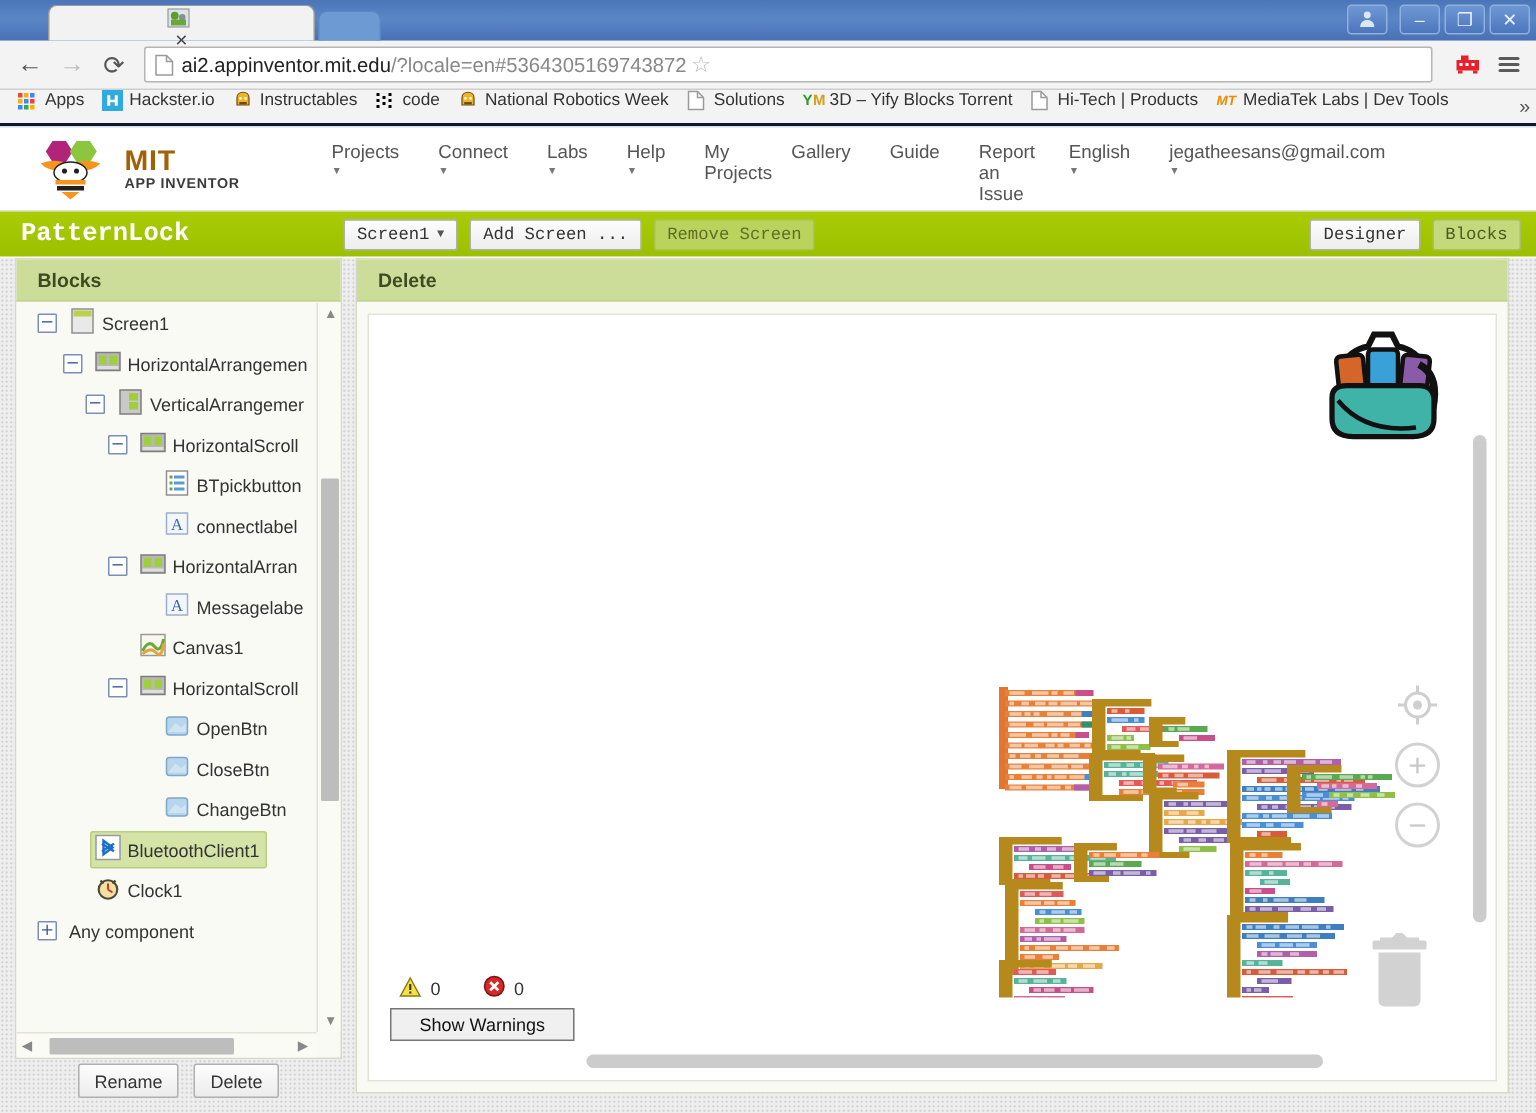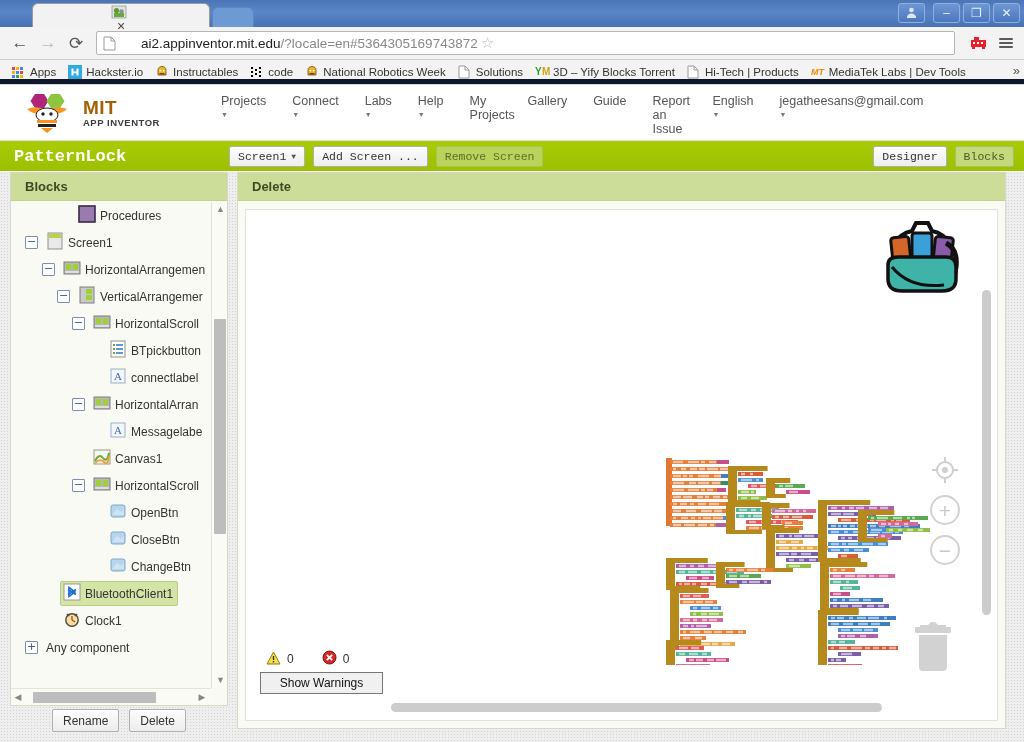--- a/index.html
+++ b/index.html
@@ -66,31 +66,31 @@
   }
   .navbtn.disabled { color:#bbb; }
   .omnibox {
     flex:1; height:24px; margin:0 6px 0 4px;
     background:#fff; border:1px solid #b5b5b5; border-radius:2px;
     display:flex; align-items:center; padding:0 4px;
     font-size:14px;
   }
   .omni-icon { width:13px; height:15px; margin:0 5px 0 2px; position:relative; flex:0 0 13px;}
   .omni-text { white-space:nowrap; overflow:hidden; color:#888; font-size:13.5px; }
-  .omni-text b { color:#222; font-weight:normal;margin-left:20px; }
+  .omni-text b { color:#222; font-weight:normal; }
   .star { color:#b9b9b9; font-size:15px; padding:0 3px; cursor:pointer;}
   .ext-icon { width:19px; height:17px; margin:0 4px; position:relative; cursor:pointer; }
   .menu-icon { width:20px; padding:0 3px; cursor:pointer; display:flex; flex-direction:column; gap:2px; justify-content:center;}
   .menu-icon i { display:block; height:2px; background:#5a5a5a; border-radius:1px; }
 
   
   .bookmarks {
     height:24px; background:#f3f3f3;
-    border-bottom:5px solid #0f172a;
-    display:flex; align-items:flex-end; padding:0 6px;
+    border-bottom:2px solid #0f172a;
+    display:flex; align-items:flex-start; padding:0 6px;
     overflow:hidden; position:relative;
   }
   .bm { display:flex; align-items:center; gap:4px; padding:0 6px; font-size:11.5px; color:#333; white-space:nowrap; cursor:pointer; flex:0 0 auto;}
   .bm-ico { width:14px; height:14px; flex:0 0 14px; position:relative;}
   .bm-overflow { position:absolute; right:4px; top:3px; color:#555; font-size:13px; cursor:pointer;}
   .bm-fade { position:absolute; right:22px; top:0; width:26px; height:24px; background:linear-gradient(to right,rgba(243,243,243,0),#f3f3f3);}
 
   
   .grid9 { display:grid; grid-template-columns:repeat(3,3px); grid-template-rows:repeat(3,3px); gap:1px; }
   .grid9 i { display:block; width:3px; height:3px; }
@@ -459,29 +459,20 @@
         <div class="gbtn">Designer</div>
         <div class="gbtn sel" style="margin-right:0">Blocks</div>
       </div>
     </div>
 
     <div class="work">
 
       <div class="panel-blocks">
         <div class="panel-head">Blocks</div>
         <div class="tree" id="tree-host">
-            <div class="trow" style="padding-left: 46px;">
-              <span class="tspace"></span>
-              <span class="tlabel-wrap">
-                <span><span class="tico"><svg width="18" height="18">
-                      <rect x="1" y="1" width="16" height="16" fill="#9a7bb0" stroke="#3a2a45" stroke-width="1.6"></rect>
-                    </svg></span></span>
-                <span class="tlabel">Procedures</span>
-              </span>
-            </div>
             <div class="trow" style="padding-left: 14px;">
               <span class="texp">−</span>
               <span class="tlabel-wrap">
                 <span><span class="tico"><svg width="18" height="18">
                       <rect x="2" y="1" width="14" height="16" fill="#e9e9e9" stroke="#8f8f8f"></rect>
                       <rect x="3" y="2" width="12" height="4" fill="#b9d24a"></rect>
                     </svg></span></span>
                 <span class="tlabel">Screen1</span>
               </span>
             </div>

